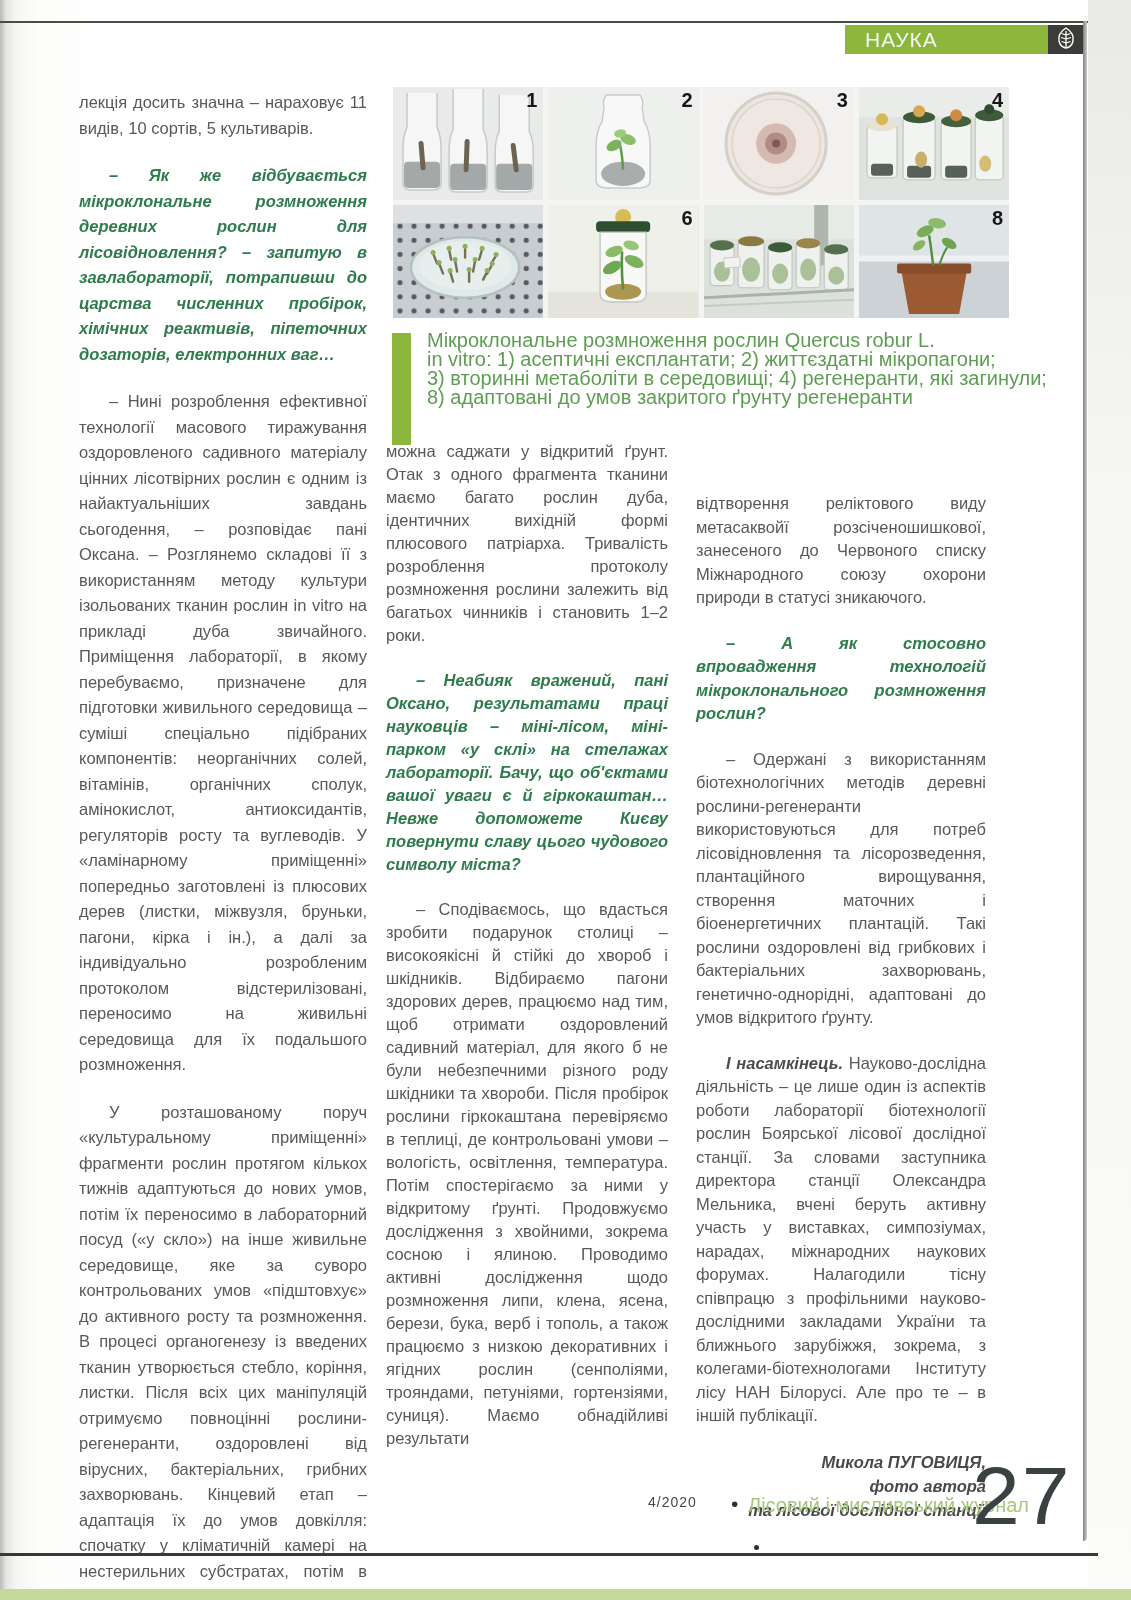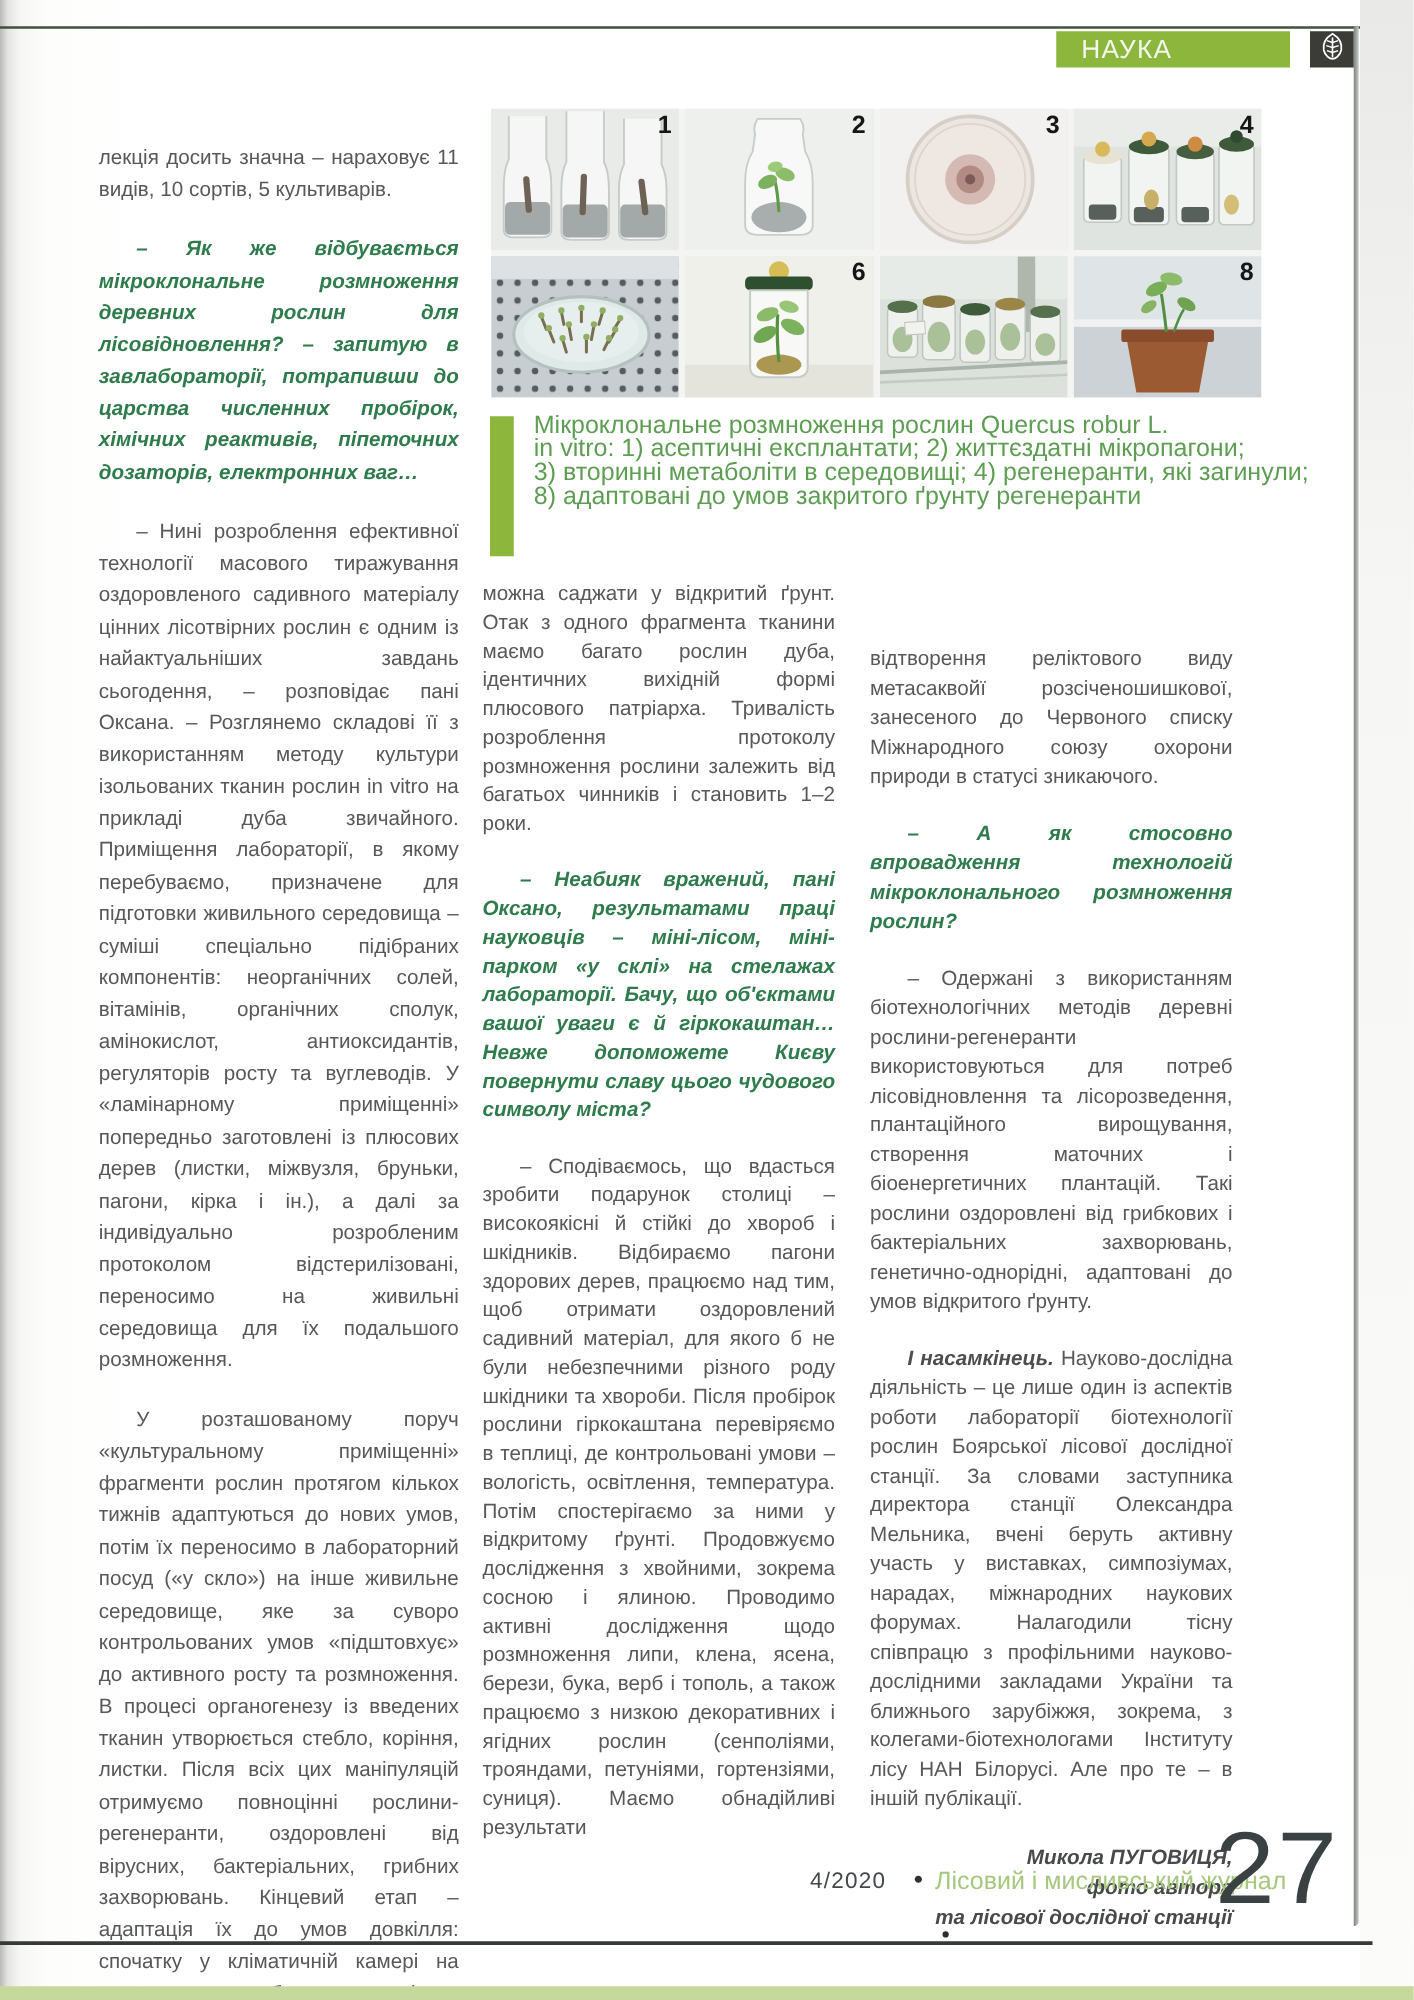--- a/index.html
+++ b/index.html
@@ -10,21 +10,21 @@
   .top-rule{position:absolute;left:0;top:21px;width:1096px;height:2px;background:#41503f;}
   .bottom-rule{position:absolute;left:0;top:1553px;width:1098px;height:3px;background:#343a38;}
   .right-outside{position:absolute;left:1088px;top:0;width:43px;height:1600px;
         background:linear-gradient(180deg,#e9e9e7,#f6f6f4 30%,#fbfbfa);}
   .right-edge{position:absolute;left:1083px;top:21px;width:4px;height:1520px;
         background:linear-gradient(90deg,#7d827d,#c9ccc9);border-bottom-right-radius:30px;}
   .bottom-band{position:absolute;left:0;top:1589px;width:1131px;height:11px;background:#c6d99c;}
   .stray-dot{position:absolute;left:754px;top:1545px;width:5px;height:5px;border-radius:50%;background:#2e2e2c;}
 
   
-  .section-bar{position:absolute;left:845px;top:25px;width:187px;height:29px;background:#8cb63c;
+  .section-bar{position:absolute;left:845px;top:25px;width:203px;height:29px;background:#8cb63c;
         color:#f4f7ee;font-size:21px;letter-spacing:1px;display:flex;align-items:center;padding-left:20px;box-sizing:border-box;}
   .leaf-box{position:absolute;left:1048px;top:25px;width:35px;height:29px;background:#3b3b37;
         display:flex;align-items:center;justify-content:center;}
 
   
   .photo-grid{position:absolute;left:393px;top:87px;width:616px;height:231px;
         display:grid;grid-template-columns:repeat(4,1fr);grid-template-rows:1fr 1fr;gap:5px;background:#f4f4f2;}
   .photo{position:relative;overflow:hidden;background:#e8eae8;}
   .photo svg{display:block;width:100%;height:100%;}
   .photo-num{position:absolute;top:2px;right:6px;font-weight:bold;font-size:20px;color:#161616;font-style:normal;}
@@ -34,28 +34,28 @@
   .caption{position:absolute;left:427px;top:331px;width:590px;color:#5d9e52;
         font-size:20px;line-height:19px;}
   .caption div{white-space:nowrap;}
 
   
   .col{position:absolute;color:#57585a;font-size:16.5px;text-align:justify;}
   .col1{left:79px;top:90px;width:288px;line-height:25.5px;}
   .col2{left:386px;top:440px;width:282px;line-height:23px;}
   .col3{left:696px;top:492px;width:290px;line-height:23.5px;}
   .col p{margin:0 0 22px 0;text-indent:30px;}
-  .col p.noindent{text-indent:0;margin-top:24px;}
+  .col p.noindent{text-indent:0;}
   .q{color:#2e7b4c;font-weight:bold;font-style:italic;}
   .lead{font-weight:bold;font-style:italic;color:#4c4d4f;}
   .byline{text-align:right;font-weight:bold;font-style:italic;color:#48494b;line-height:24px;}
   .byline div{text-indent:0;}
 
   
-  .footer-issue{position:absolute;left:648px;top:1494px;font-size:18px;color:#44484a;letter-spacing:1px;}
+  .footer-issue{position:absolute;left:648px;top:1494px;font-size:14px;color:#44484a;letter-spacing:1px;}
   .footer-sep{position:absolute;left:731px;top:1492px;font-size:21px;color:#2f332f;}
   .footer-journal{position:absolute;left:748px;top:1494px;font-size:20px;color:#a6c77e;}
   .page-number{position:absolute;left:972px;top:1452px;font-size:86px;line-height:86px;
         color:#3a4143;font-weight:normal;transform:scaleY(0.95);letter-spacing:2px;}
 </style>
 </head>
 <body>
 
 <div class="page">
 

